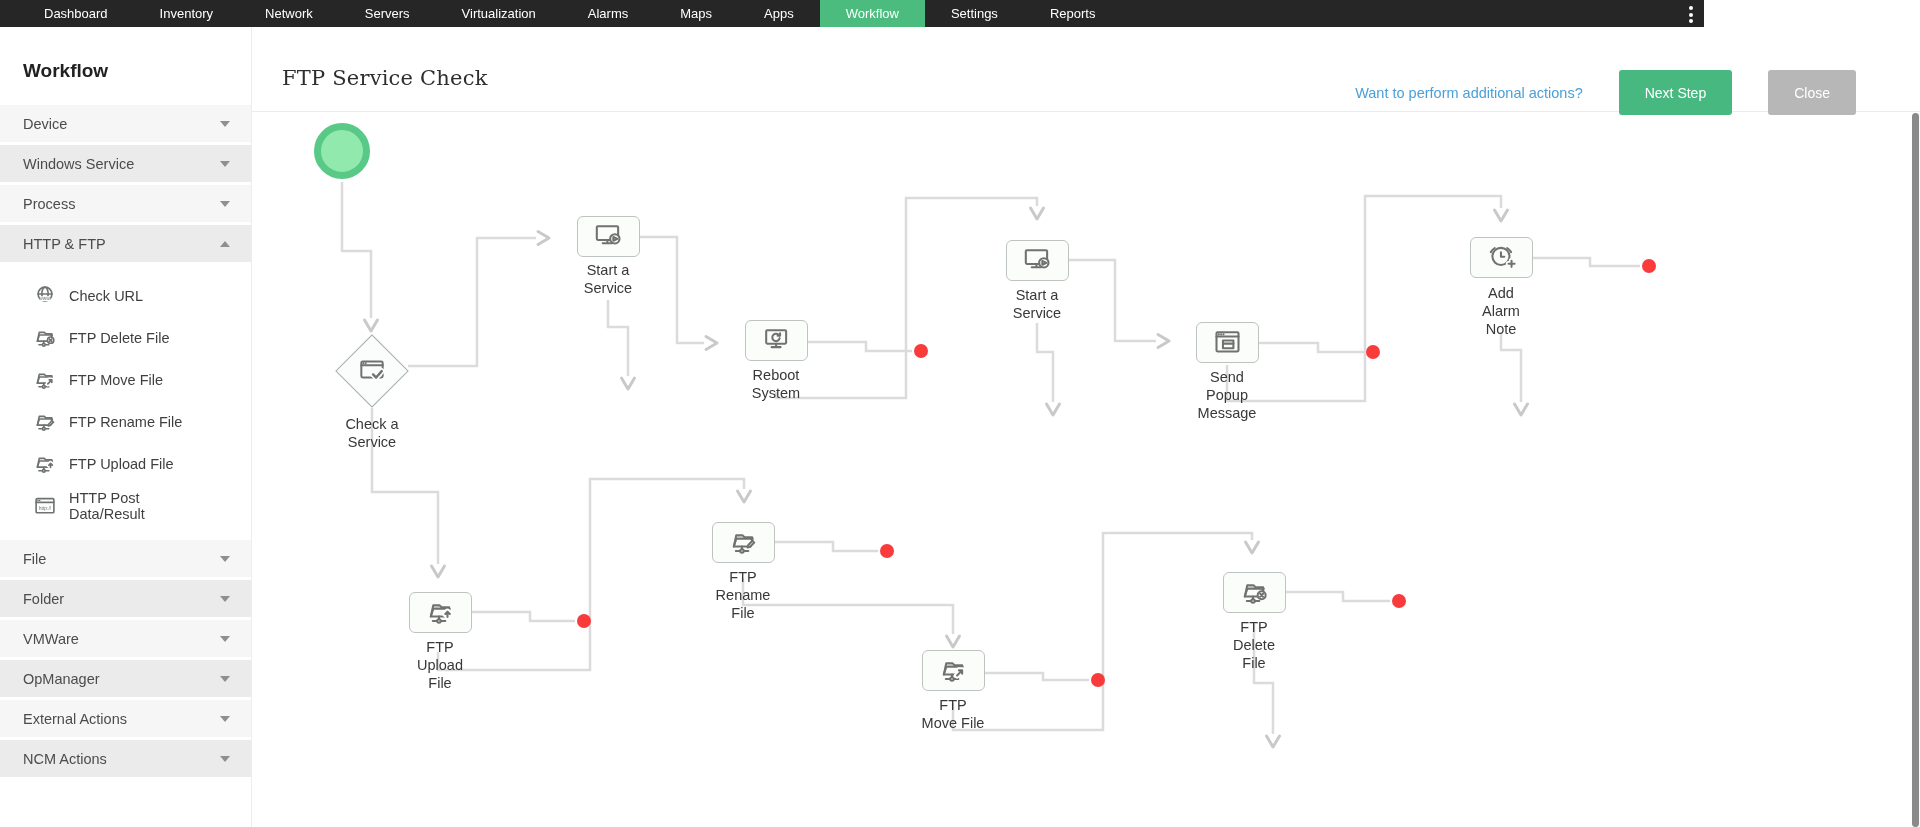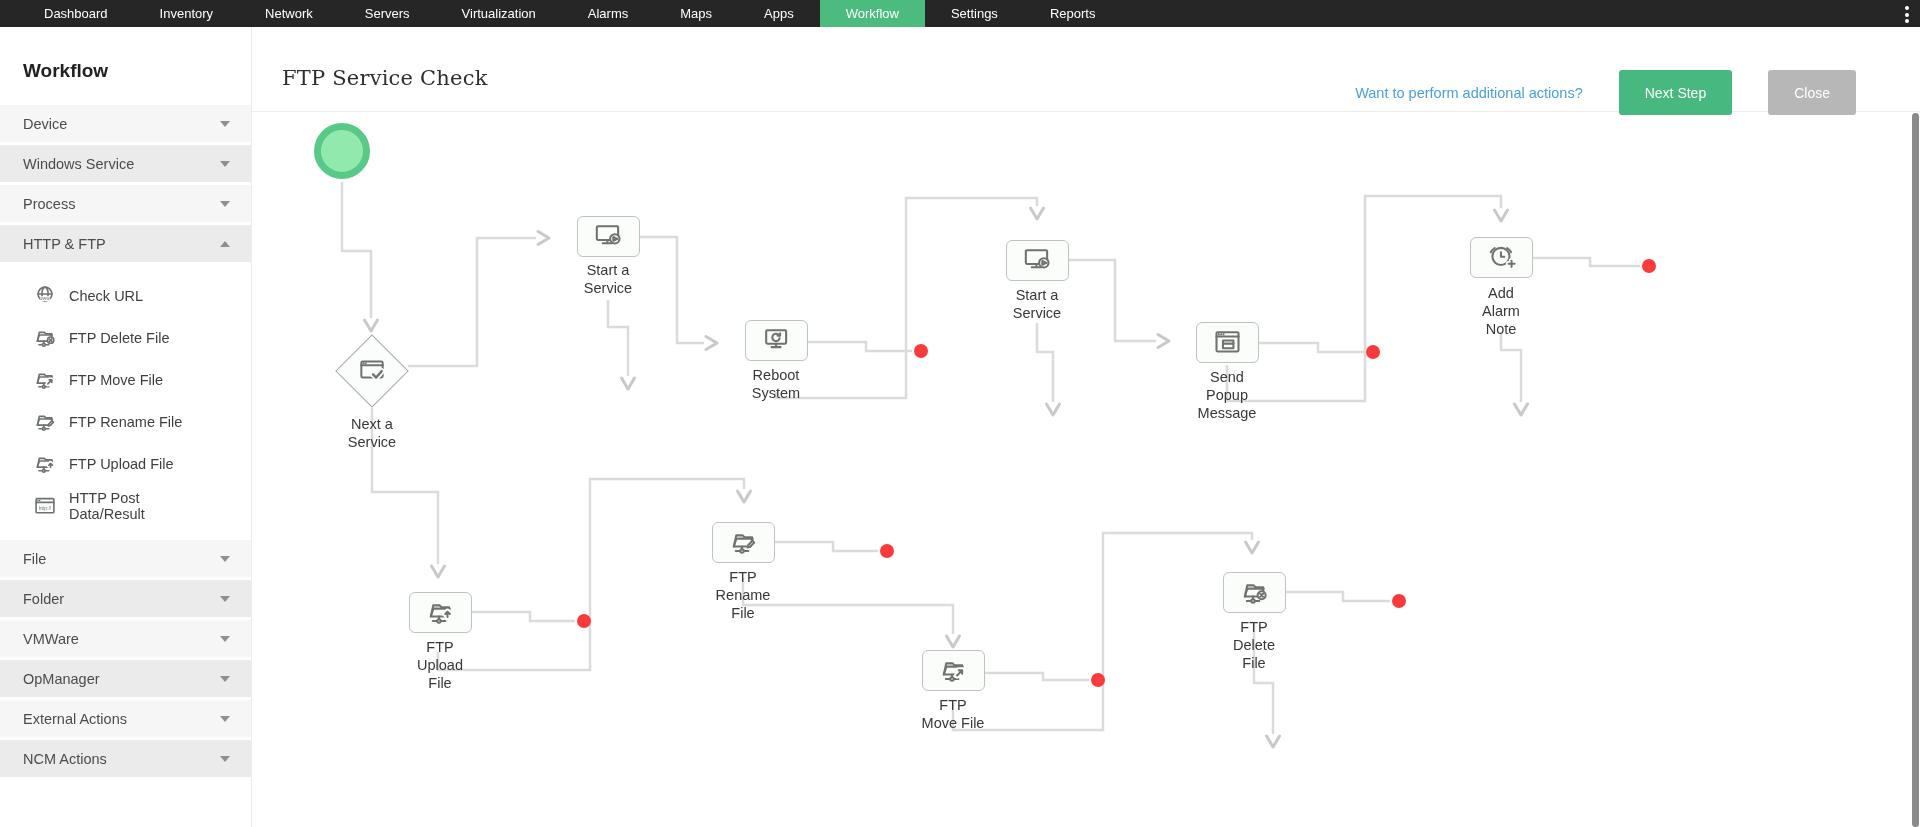--- a/index.html
+++ b/index.html
@@ -1,20 +1,20 @@
 <!DOCTYPE html>
 <html><head>
 <meta charset="utf-8">
 <style>
   *{box-sizing:border-box;margin:0;padding:0}
   html,body{width:1920px;height:827px;overflow:hidden;background:#fff;
     font-family:"Liberation Sans",sans-serif;position:relative}
 
   
-  .navbar{position:absolute;left:0;top:0;width:1920px;height:27px;background:#262626;
+  .navbar{position:absolute;left:0;top:0;width:1704px;height:27px;background:#262626;
     display:flex;align-items:stretch;padding-left:18px;z-index:30}
   .nav-tab{display:flex;align-items:center;padding:0 26px;color:#fff;font-size:13px;
     cursor:pointer;white-space:nowrap}
   .nav-tab.active{background:#4bbc7e}
   .kebab{position:absolute;right:9px;top:4px;display:flex;flex-direction:column;gap:2.5px;
     padding:2px;cursor:pointer}
   .kebab i{width:4px;height:4px;border-radius:50%;background:#fff}
 
   
   .sidebar{position:absolute;left:0;top:27px;width:252px;height:800px;background:#fff;
@@ -259,21 +259,21 @@
       <span class="dicon">
         <svg viewBox="0 0 24 24" fill="none" stroke="#6e7370" stroke-width="1.5" stroke-linecap="round" stroke-linejoin="round" width="32" height="32">
           <rect x="4" y="4.8" width="16" height="12" rx="1"></rect>
           <path d="M4 7.6h16"></path>
           <path d="M5.6 6.2h.01M7.3 6.2h.01"></path>
           <path d="M12.8 14.6l2.3 2.3 4.2-4.8" stroke="#fbfdfc" stroke-width="4.4"></path>
           <path d="M12.8 14.6l2.3 2.3 4.2-4.8" stroke-width="1.8"></path>
         </svg>
       </span>
     </div>
-    <div class="node-label" style="left: 307px; top: 415px;">Next a
+    <div class="node-label" style="left: 307px; top: 415px;">Check a
 Service</div>
     <div class="node-rect" style="left: 576.5px; top: 215.5px;">
       <svg viewBox="0 0 24 24" fill="none" stroke="#6e7370" stroke-width="1.5" stroke-linecap="round" stroke-linejoin="round" width="35" height="33">
         <rect x="3.5" y="4.5" width="15.5" height="10" rx="0.8"></rect>
         <path d="M11.2 14.5v2.3M7.8 16.9h6.8"></path>
         <circle cx="16.6" cy="13.7" r="3.4" fill="#fbfdfc"></circle>
         <path d="M15.5 12.3l3 1.4-3 1.4z"></path>
       </svg>
     </div>
     <div class="node-label" style="left: 543px; top: 261px;">Start a

